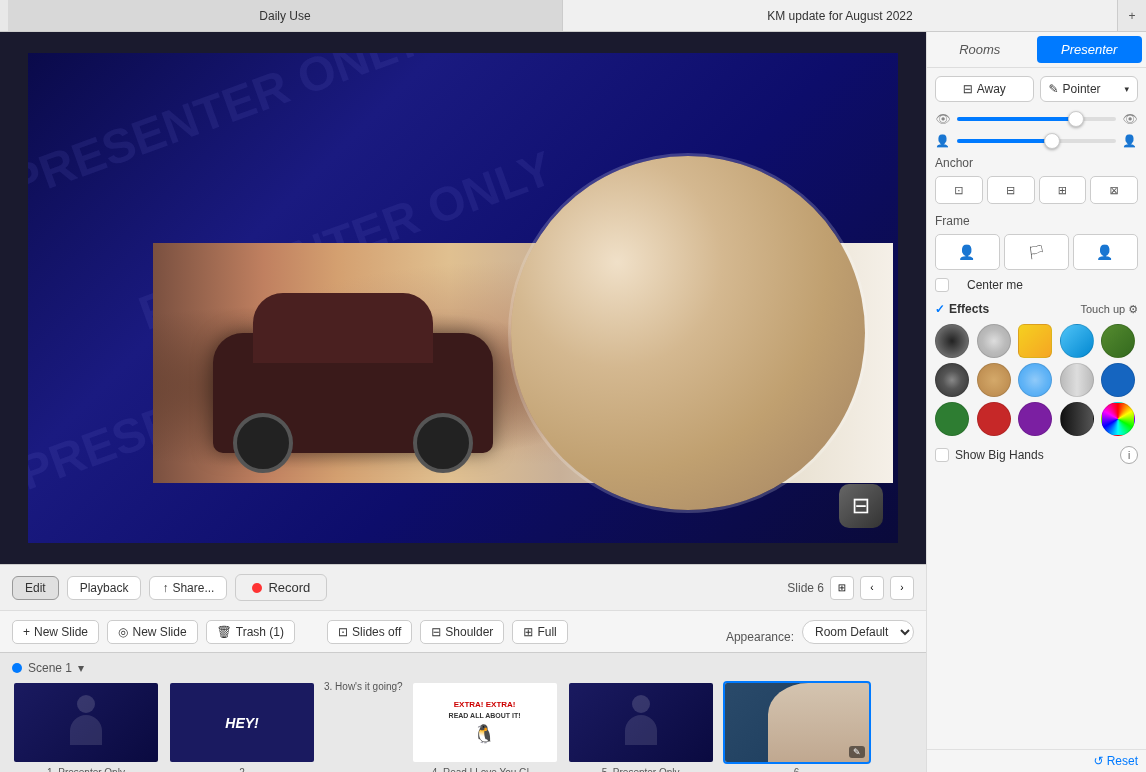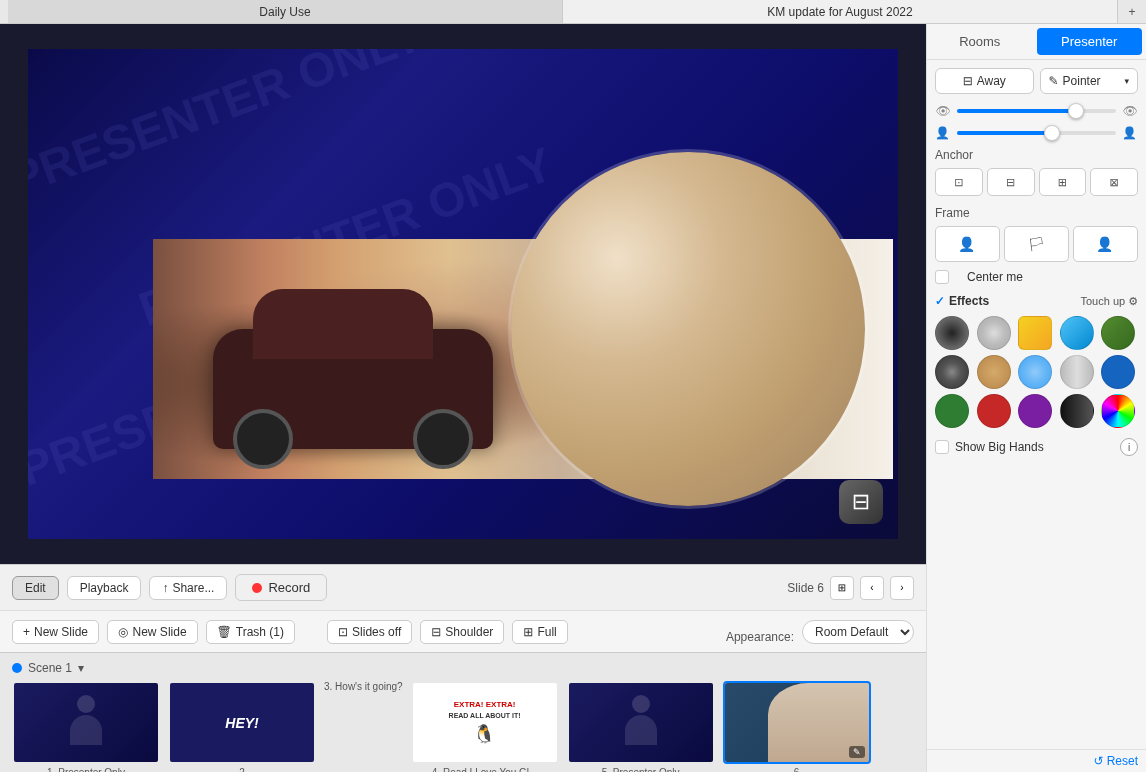--- a/index.html
+++ b/index.html
@@ -1,21 +1,21 @@
 <!DOCTYPE html>
 <html><head>
   <meta charset="utf-8">
   <style>
     * { box-sizing: border-box; margin: 0; padding: 0; }
     body { font-family: -apple-system, BlinkMacSystemFont, 'Segoe UI', sans-serif; background: #1e1e1e; color: #333; width: 1146px; height: 772px; overflow: hidden; display: flex; flex-direction: column; }
 
     
     .title-bar {
       display: flex;
-      height: 24px;
+      height: 32px;
       background: #e8e8e8;
       border-bottom: 1px solid #ccc;
       flex-shrink: 0;
       padding-left: 8px;
     }
     .title-tab {
       flex: 1;
       display: flex;
       align-items: center;
       justify-content: center;
@@ -429,20 +429,21 @@
       display: flex;
       flex-direction: column;
       flex-shrink: 0;
     }
 
     
     .panel-tabs {
       display: flex;
       border-bottom: 1px solid #ddd;
       height: 36px;
+      font-style: italic;
     }
     .panel-tab {
       flex: 1;
       display: flex;
       align-items: center;
       justify-content: center;
       font-size: 13px;
       cursor: pointer;
       color: #555;
     }

